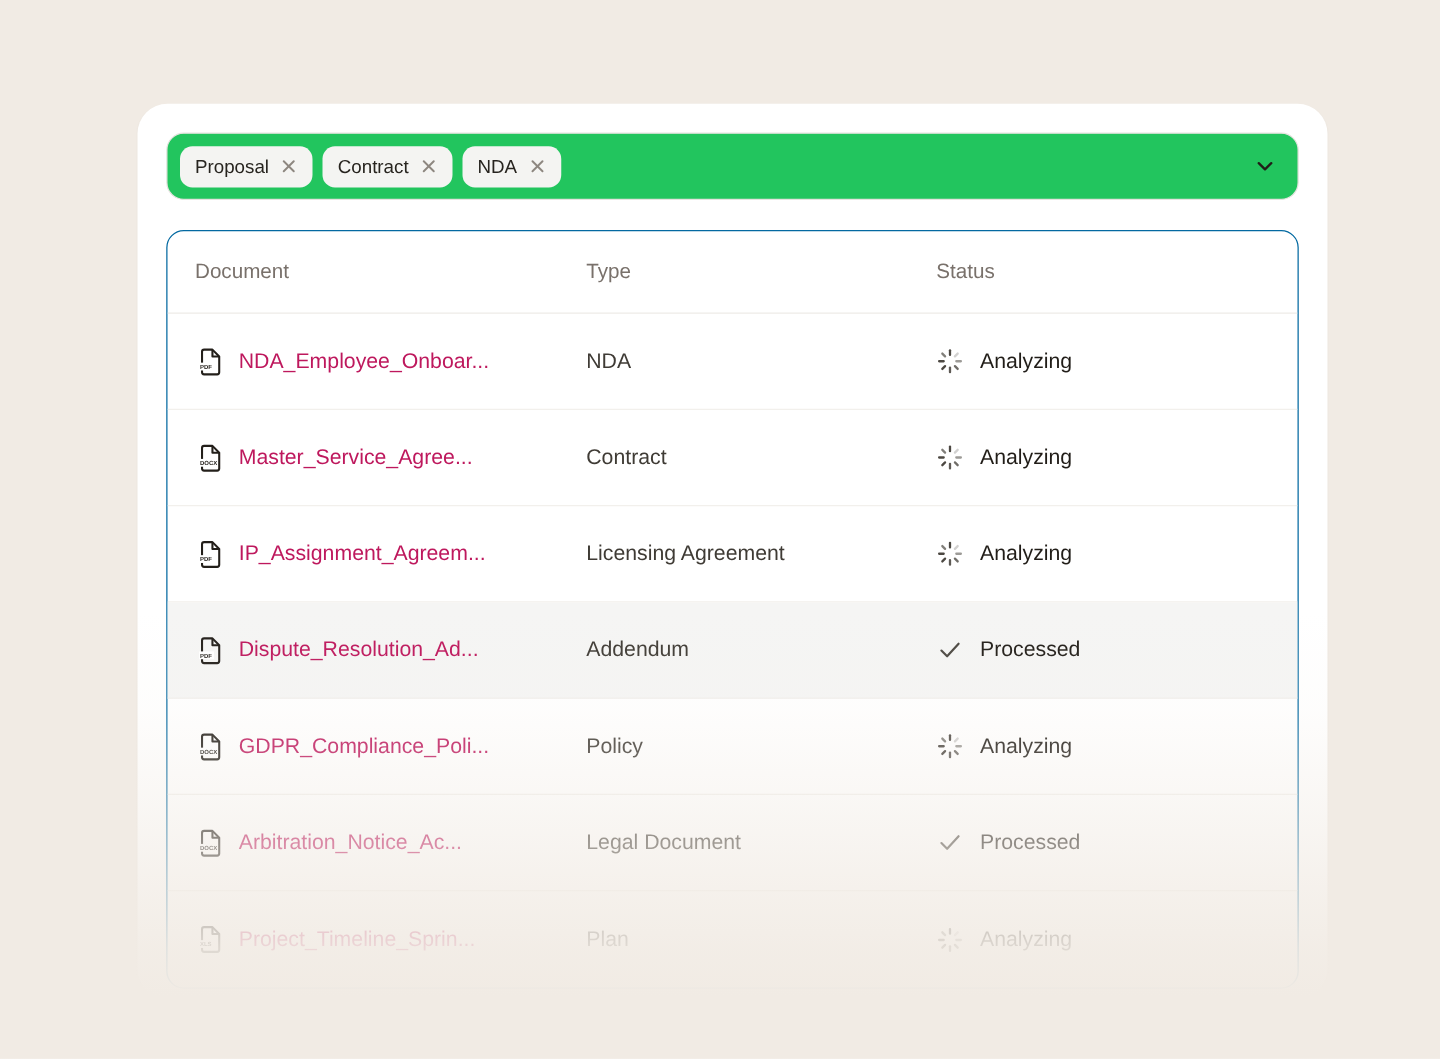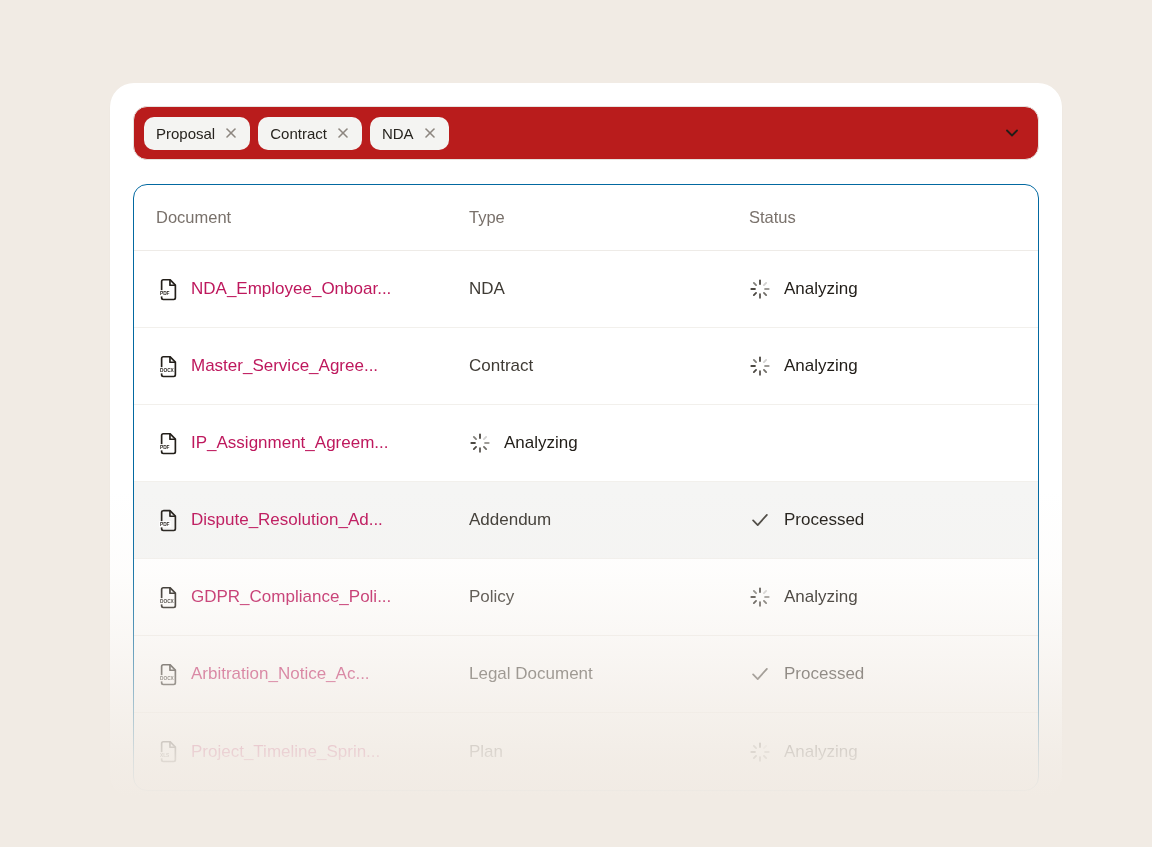--- a/index.html
+++ b/index.html
@@ -34,21 +34,21 @@
     border: none; outline: none; flex: 1;
     font: 17px "Liberation Sans", sans-serif;
     color: #1c1917; background: transparent;
   }
   .search-box input::placeholder { color: #a49e96; }
   .filter-box {
     flex: 1 1 0;
     height: 54px;
     border: 1px solid #e6e3df;
     border-radius: 14px;
-    background: #b91c1c;
+    background: #22c55e;
     display: flex; align-items: center;
     padding: 0 16px 0 10px;
     gap: 0;
     cursor: pointer;
   }
   .chips { display: flex; gap: 8px; flex: 1; align-items: center; }
   .chip {
     display: inline-flex; align-items: center; gap: 9px;
     background: #f4f4f2;
     border-radius: 10px;
@@ -232,20 +232,21 @@
       <span class="file-icon">
         <svg width="25" height="25" viewBox="0 0 24 24" fill="none" stroke="currentColor" stroke-width="1.6" stroke-linejoin="round">
           <path d="M7 2.6 h6.4 L18.6 7.8 V20 a1.6 1.6 0 0 1 -1.6 1.6 H7 A1.6 1.6 0 0 1 5.4 20 V4.2 A1.6 1.6 0 0 1 7 2.6 Z"></path>
           <path d="M13.4 2.8 V7.9 h5.1"></path>
           <rect class="ext-bg" x="3.1" y="12.6" width="11.5" height="6" fill="#ffffff" stroke="none"></rect>
           <text class="ext-text" x="3.8" y="17.4" font-size="4.6">PDF</text>
         </svg>
       </span>
       <span class="doc-name">IP_Assignment_Agreem...</span>
     </div>
+    <div class="td-type">Licensing Agreement</div>
     <div class="td-status">
       <span class="status-icon spinner">
         <svg width="22" height="22" viewBox="0 0 24 24" fill="none" stroke="currentColor" stroke-width="2" stroke-linecap="round">
           <line x1="12" y1="2.5" x2="12" y2="6.5"></line>
           <line x1="18.7" y1="5.3" x2="16.3" y2="7.7" opacity="0.25"></line>
           <line x1="21.5" y1="12" x2="17.5" y2="12" opacity="0.55"></line>
           <line x1="18.7" y1="18.7" x2="16.3" y2="16.3" opacity="0.8"></line>
           <line x1="12" y1="21.5" x2="12" y2="17.5" opacity="0.9"></line>
           <line x1="5.3" y1="18.7" x2="7.7" y2="16.3"></line>
           <line x1="2.5" y1="12" x2="6.5" y2="12"></line>

